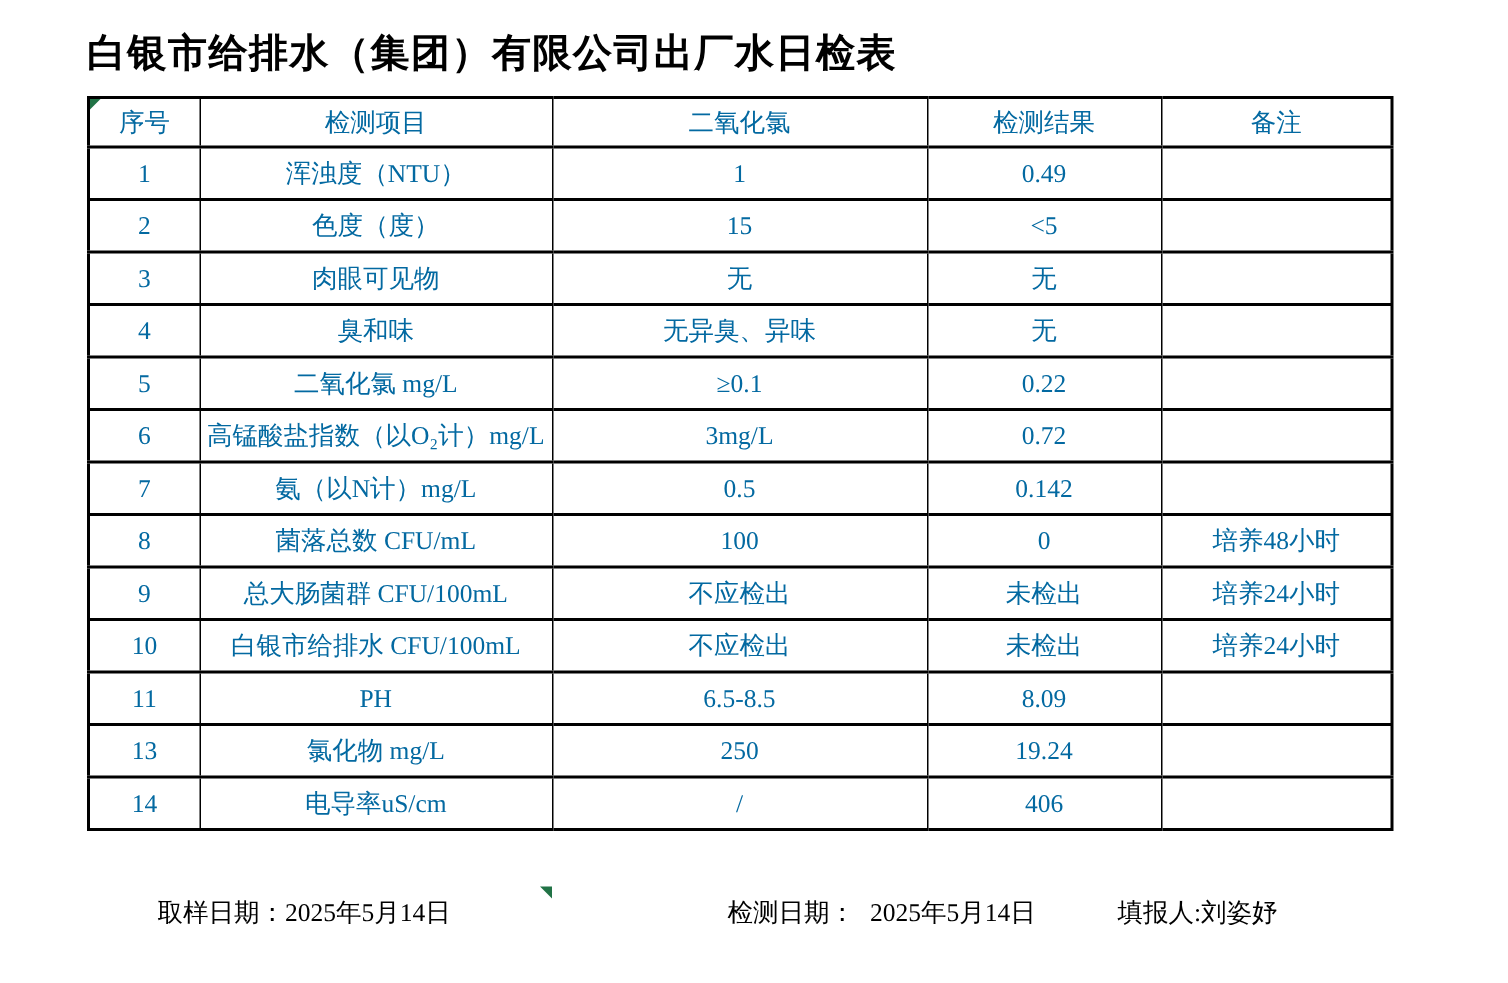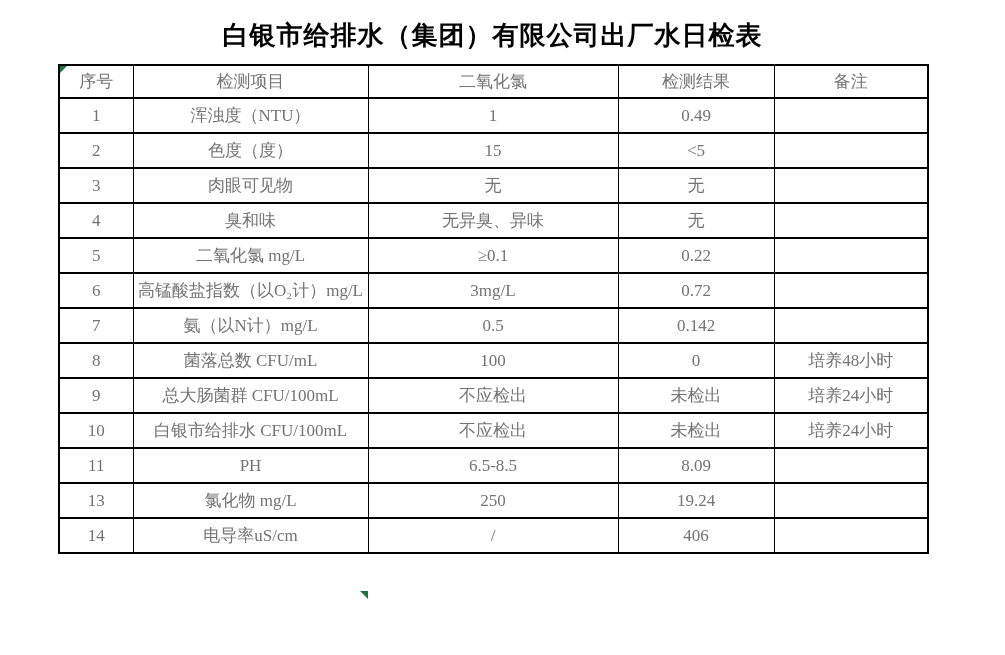--- a/index.html
+++ b/index.html
@@ -12,37 +12,36 @@
     width: 1005px;
     height: 655px;
     background: #ffffff;
     overflow: hidden;
   }
   .title {
     position: absolute;
     top: 18px;
     left: 58px;
     width: 869px;
-    text-align: center;
     font-size: 26px;
     font-weight: bold;
     color: #000000;
     letter-spacing: 1px;
     white-space: nowrap;
   }
   table.daily {
     position: absolute;
     left: 58px;
     top: 64px;
     width: 869px;
     border-collapse: collapse;
     table-layout: fixed;
     border: 2px solid #000;
     font-size: 17px;
-    color: #737373;
+    color: #0369a1;
   }
   table.daily th, table.daily td {
     border: 1px solid #000;
     border-top-width: 2px;
     border-bottom-width: 2px;
     text-align: center;
     vertical-align: middle;
     padding: 0 2px;
     font-weight: normal;
     overflow: hidden;
@@ -200,14 +199,19 @@
       <td>电导率uS/cm</td>
       <td>/</td>
       <td>406</td>
       <td></td>
     </tr>
       </tbody>
   </table>
 
   <span class="bottom-marker"></span>
 
+  <div class="footer-line">
+    <div class="footer-item footer-sampling"><span>取样日期：</span><span>2025年5月14日</span></div>
+    <div class="footer-item footer-test"><span>检测日期：</span><span class="date-gap"></span><span>2025年5月14日</span></div>
+    <div class="footer-item footer-reporter"><span>填报人:</span><span>刘姿妤</span></div>
+  </div>
 
 </div>
 
 </body></html>

